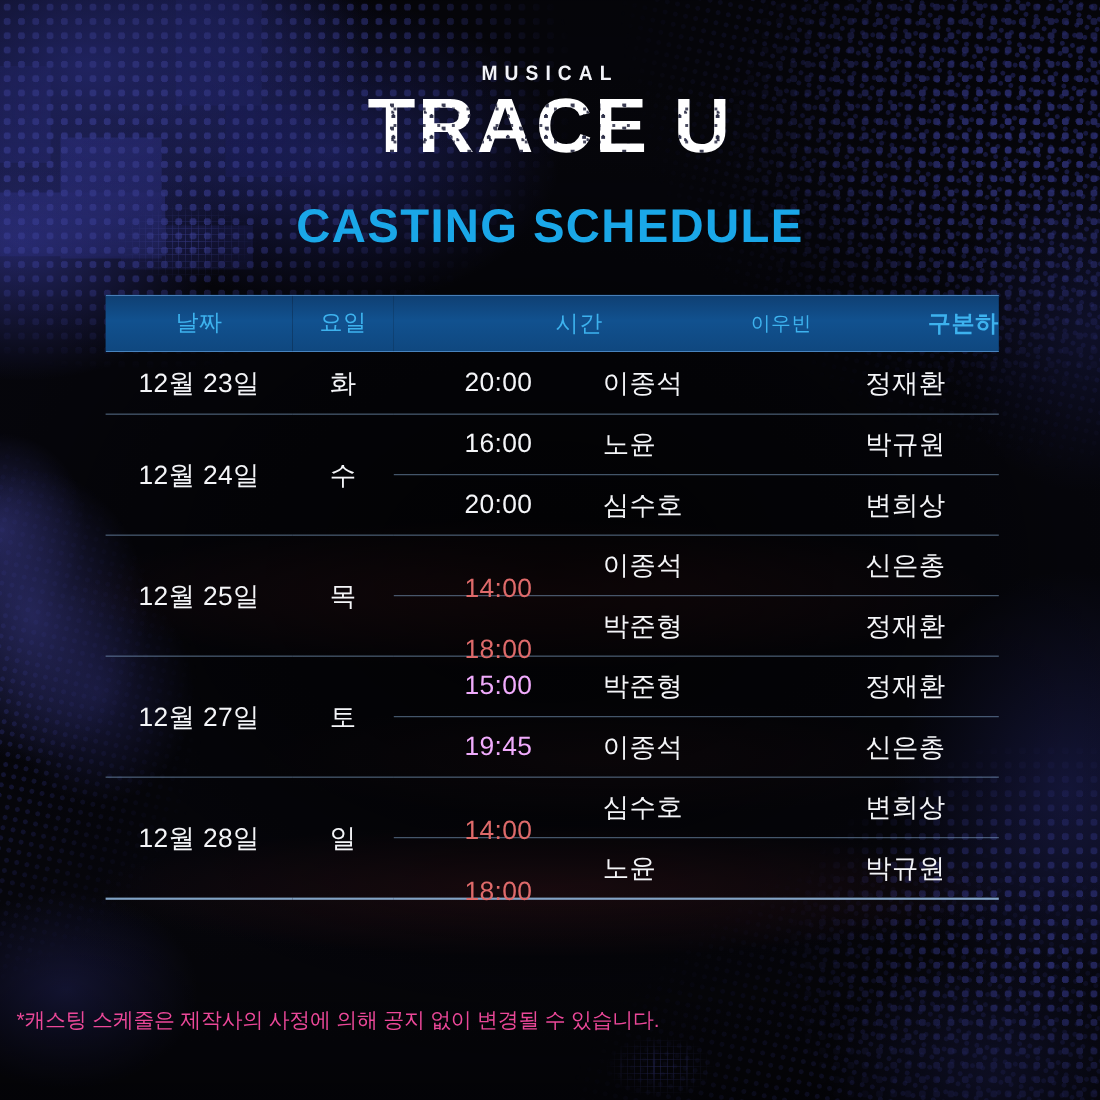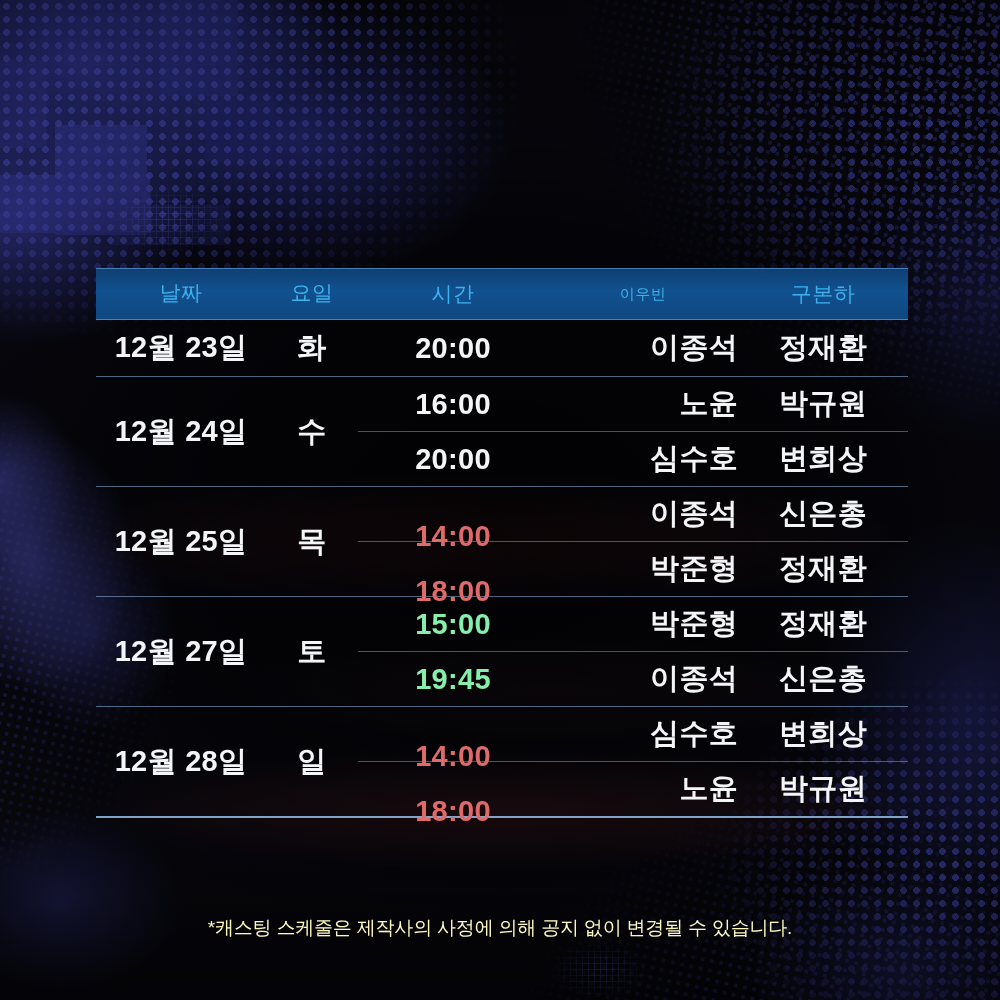--- a/index.html
+++ b/index.html
@@ -187,98 +187,102 @@
     padding:11px 0 13px;
     text-align:center;
     letter-spacing:.5px;
     margin-left:48px;
   }
   
   .col-date{width:170px;}
   .col-day{width:92px;}
   .col-time{width:190px;}
   .col-actor1{width:190px;}
-  .col-actor2{width:170px;}
+  .col-actor2{width:170px;font-weight:bold;}
 
   .grp{
     border-bottom:1px solid rgba(138,176,216,.58);
   }
   .grp.first{border-top:none;}
   #schedule-table .grp.last{border-bottom:2px solid rgba(150,190,230,.85);}
 
   .grp td{
     vertical-align:middle;
     text-align:center;
     color:#f4f5f8;
-    font-size:29px;
-    font-weight:700;
+    font-size:24px;
+    font-weight:400;
     letter-spacing:.3px;
     padding:0;
   }
   .cell-date,.cell-day{font-size:24px;}
   .cell-date{letter-spacing:0;}
 
   .sub-wrap{display:block;}
   .sub-row{
     display:flex;
     align-items:center;
     height:54px;
   }
   .sub-row + .sub-row{border-top:1px solid rgba(138,176,216,.48);}
   .single .sub-row{height:56px;}
   .sub-time{width:190px;text-align:center;}
-  .sub-a1{width:190px;text-align:right;}
+  .sub-a1{width:190px;text-align:left;}
   .sub-a2{width:170px;}
 
   
   .c-white{color:#f4f5f8;}
   .c-red{color:#de6a6a;margin-top:44px;}
-  .c-blue{color:#86efac;}
+  .c-blue{color:#f0abfc;}
 
   
   #footnote{
     position:absolute;
-    left:0;right:0;top:915px;
-    text-align:center;
+    left:15px;right:0;top:915px;
     z-index:5;
-    color:#fef9c3;
+    color:#ec4899;
     font-size:19px;
     letter-spacing:-.2px;
   }
 </style>
 </head>
 <body>
 
 <div id="poster">
 
   <div class="bg-layer" id="bg-blotch-a"></div>
   <div class="bg-layer" id="bg-chunks"></div>
   <div class="bg-layer" id="bg-halftone-coarse"></div>
   <div class="bg-layer" id="bg-halftone-fine"></div>
   <div class="bg-layer" id="bg-grid-patch"></div>
   <div class="bg-layer" id="bg-splatter-left"></div>
   <div class="bg-layer" id="bg-warm-wash"></div>
   <div class="bg-layer" id="bg-right-noise"></div>
   <div class="bg-layer" id="bg-vignette"></div>
 
+  <div id="header">
+    <div id="musical-label">MUSICAL</div>
+    <div id="logo-title">TRACE U</div>
+    <div id="casting-schedule-title">CASTING SCHEDULE</div>
+  </div>
 
   <table id="schedule-table">
     <colgroup>
       <col class="col-date">
         <col class="col-day">
         <col class="col-rest">
     </colgroup>
     <thead>
       <tr class="thead-row">
         <th class="col-date">날짜</th>
         <th class="col-day">요일</th>
         <th colspan="1" style="padding:0">
-          <div style="display:flex;align-items:center;">
+          <div style="display:flex;align-items:center;text-align:right;">
             <span class="col-time" style="display:inline-block;color:#3db2ee;font-size:21px;">시간</span>
-            <span class="col-actor1" style="display:inline-block;color:#3db2ee;font-size:15px;">이우빈</span>
+            <span class="col-actor1" style="display:inline-block;color:#3db2ee;font-size:18px;">이우빈</span>
             <span class="col-actor2" style="display:inline-block;color:#3db2ee;font-size:21px;">구본하</span>
           </div>
         </th>
       </tr>
     </thead>
     <tbody id="schedule-body">
         <tr class="grp first">
           <td class="cell-date c-white">12월 23일</td>
           <td class="cell-day c-white">화</td>
           <td>

